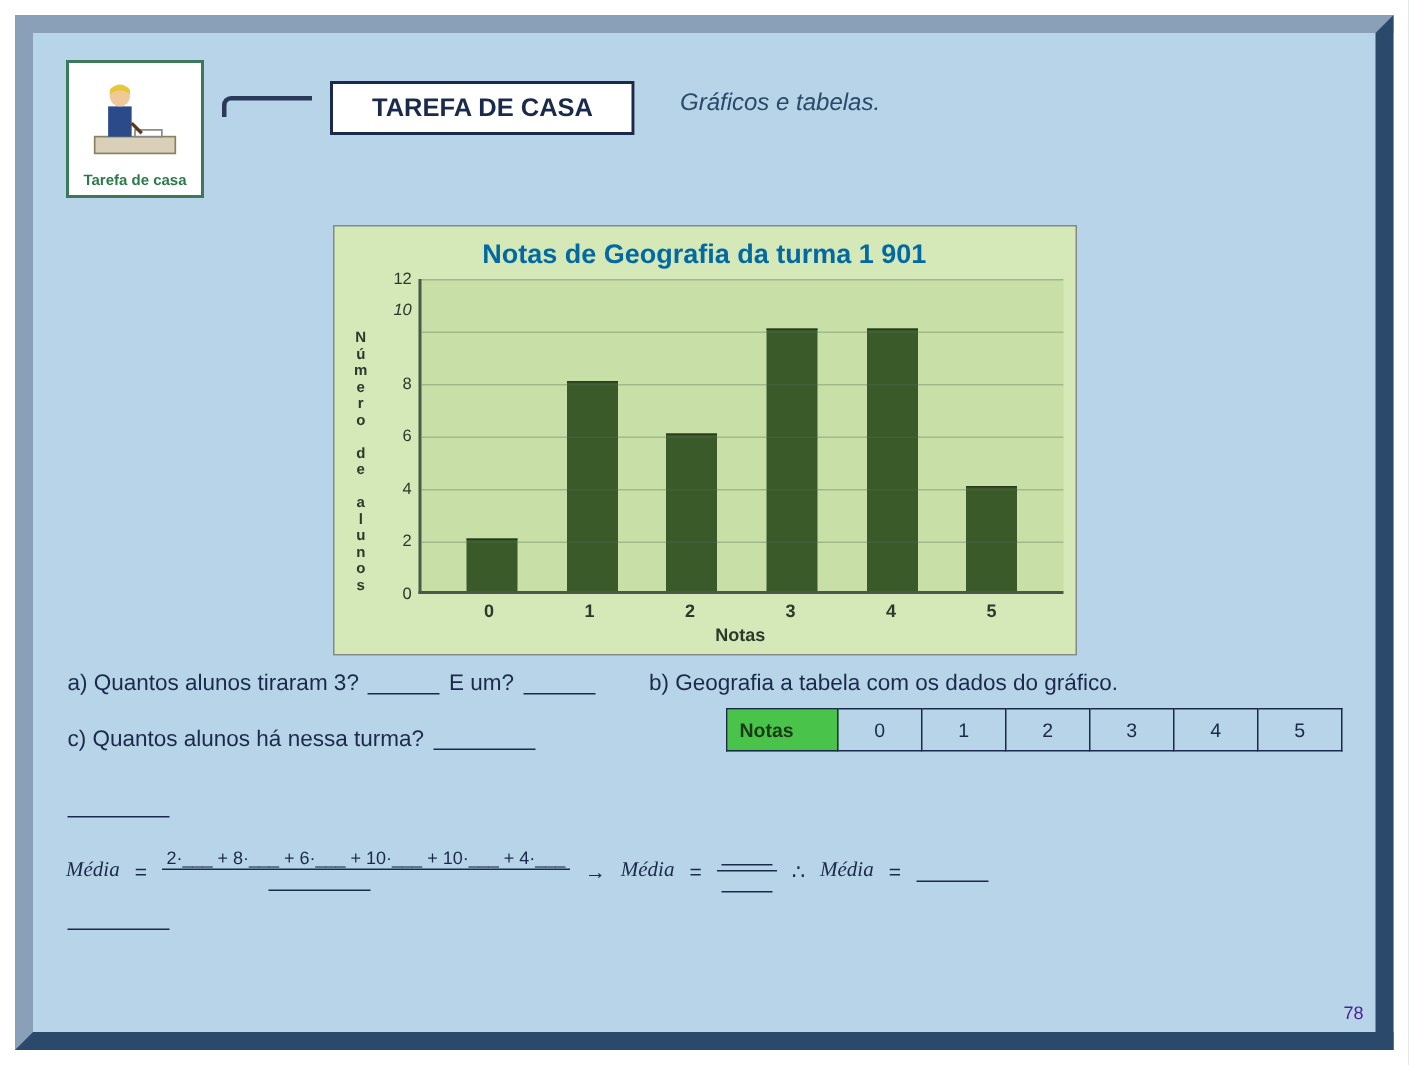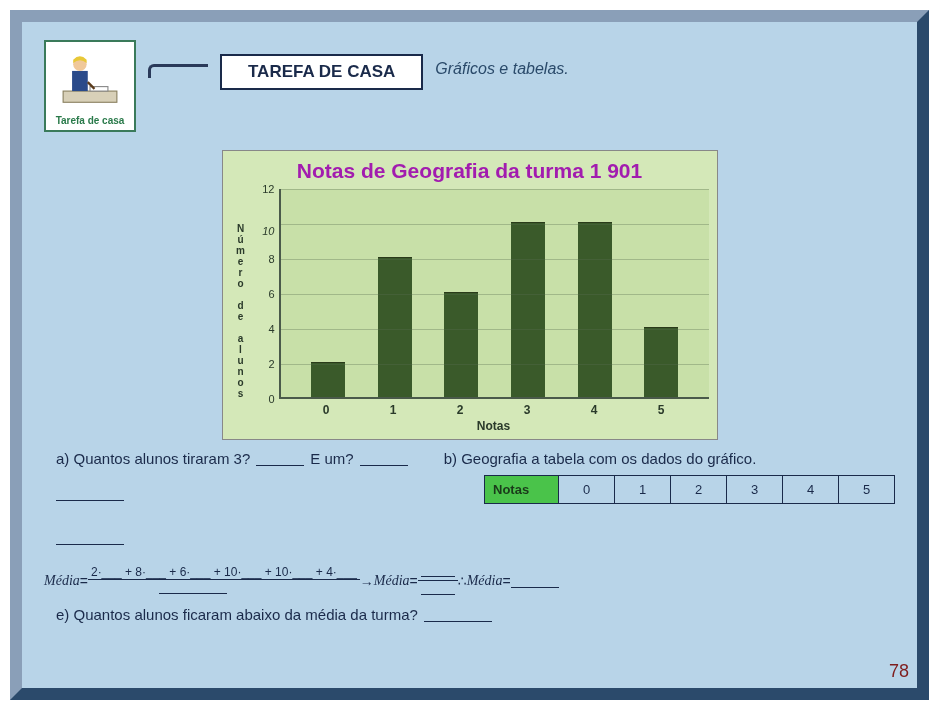--- a/index.html
+++ b/index.html
@@ -63,42 +63,43 @@
     font-weight: bold;
     font-size: 17px;
     color: #1a2a4a;
     margin-top: 14px;
   }
   .subtitle {
     color: #2a4a6a;
     font-size: 16px;
     font-style: italic;
     margin-top: 20px;
+    margin-left: 18px;
   }
   .intro {
     color: #1a2a4a;
     font-size: 15px;
     margin-bottom: 10px;
   }
   .chart-wrap {
     display: flex;
     justify-content: center;
     margin-bottom: 10px;
   }
   .chart-box {
     width: 496px;
     background: #d4e8b8;
     border: 1px solid #888;
     padding: 8px 8px 6px 8px;
   }
   .chart-title {
     text-align: center;
     font-weight: bold;
-    font-size: 21px;
-    color: #a21caf;
+    font-size: 18px;
+    color: #0369a1;
     margin-bottom: 6px;
   }
   .plot-row {
     display: flex;
     align-items: stretch;
   }
   .ylabel-col {
     width: 22px;
     display: flex;
     flex-direction: column;
@@ -166,21 +167,21 @@
   }
   .xlabel {
     text-align: center;
     font-size: 12px;
     font-weight: bold;
     color: #2a3a2a;
     margin-top: 2px;
   }
   .plot-stack { flex: 1; }
   .questions { color: #1a2a4a; font-size: 15px; }
-  .qrow { margin: 8px 12px; display: flex; align-items: center; flex-wrap: wrap; gap: 6px; }
+  .qrow { margin: 8px 1px; display: flex; align-items: center; flex-wrap: wrap; gap: 6px; }
   .blank {
     display: inline-block;
     border-bottom: 1px solid #1a2a4a;
     min-width: 48px;
     height: 14px;
   }
   .blank.sm { min-width: 34px; }
   .blank.lg { min-width: 68px; }
   .data-table {
     border-collapse: collapse;
@@ -198,21 +199,21 @@
     background: #4ac34a;
     color: #1a3a1a;
     font-weight: bold;
     text-align: left;
     padding-left: 8px;
     min-width: 74px;
   }
   .formula-row {
     display: flex;
     align-items: center;
-    gap: 0;
+    gap: 10px;
     font-size: 14px;
     color: #1a2a4a;
     margin-top: 10px;
     flex-wrap: wrap;
   }
   .ital { font-style: italic; font-family: "Times New Roman", serif; }
   .frac {
     display: inline-flex;
     flex-direction: column;
     align-items: flex-start;
@@ -221,22 +222,22 @@
   .frac .num, .frac .den {
     padding: 0 3px;
     font-size: 12px;
     white-space: nowrap;
   }
   .frac .num { border-bottom: 1px solid #1a2a4a; }
   .page-num {
     position: absolute;
     right: 8px;
     bottom: 6px;
-    font-size: 18px;
-    color: #7f1d1d;
+    font-size: 12px;
+    color: #4c1d95;
     text-align: center;
   }
   .row-cd { display: flex; align-items: flex-start; gap: 18px; }
   .col-cd-left { display: flex; flex-direction: column; gap: 14px; padding-top: 4px; }
 </style>
 </head>
 <body>
 
 <div class="frame">
 
@@ -281,21 +282,21 @@
             <span>n</span>
             <span>o</span>
             <span>s</span>
         </div>
         <div class="ytick-col" id="ytick-col">
             <div class="ytick" style="top: 210px;">0</div>
             <div class="ytick" style="top: 175px;">2</div>
             <div class="ytick" style="top: 140px;">4</div>
             <div class="ytick" style="top: 105px;">6</div>
             <div class="ytick" style="top: 70px;">8</div>
-            <div class="ytick" style="top: 42px; font-style: italic;">10</div>
+            <div class="ytick" style="top: 21px; font-style: italic;">10</div>
             <div class="ytick" style="top: 0px;">12</div>
           </div>
         <div class="plot-stack">
           <div class="plot" id="plot">
             <div class="bars" id="bars">
                 <div class="bar-slot">
                   <div class="bar" style="height: 35px;"></div>
                 </div>
                 <div class="bar-slot">
                   <div class="bar" style="height: 140px;"></div>
@@ -340,20 +341,21 @@
       <span class="blank"></span>
       <span>E um?</span>
       <span class="blank"></span>
       <span style="width:24px;"></span>
       <span>b) Geografia a tabela com os dados do gráfico.</span>
     </div>
 
     <div class="row-cd">
       <div class="col-cd-left">
         <div class="qrow">
+          <span>c) Quantos alunos há nessa turma?</span>
           <span class="blank lg"></span>
         </div>
         <div class="qrow">
           <span class="blank lg"></span>
         </div>
       </div>
       <table class="data-table">
         <tbody>
             <tr>
           <td class="hdr">Notas</td>
@@ -382,19 +384,18 @@
         <span class="num"><span class="blank sm"></span></span>
         <span class="den"><span class="blank sm"></span></span>
       </span>
       <span>∴</span>
       <span class="ital">Média</span>
       <span>=</span>
       <span class="blank"></span>
     </div>
 
     <div class="qrow">
-      <span>e) Quantos alunos ficaram abaixo da média da turma?</span>
       <span class="blank lg"></span>
     </div>
   </div>
 
   <div class="page-num">78</div>
 </div>
 
 </body></html>

